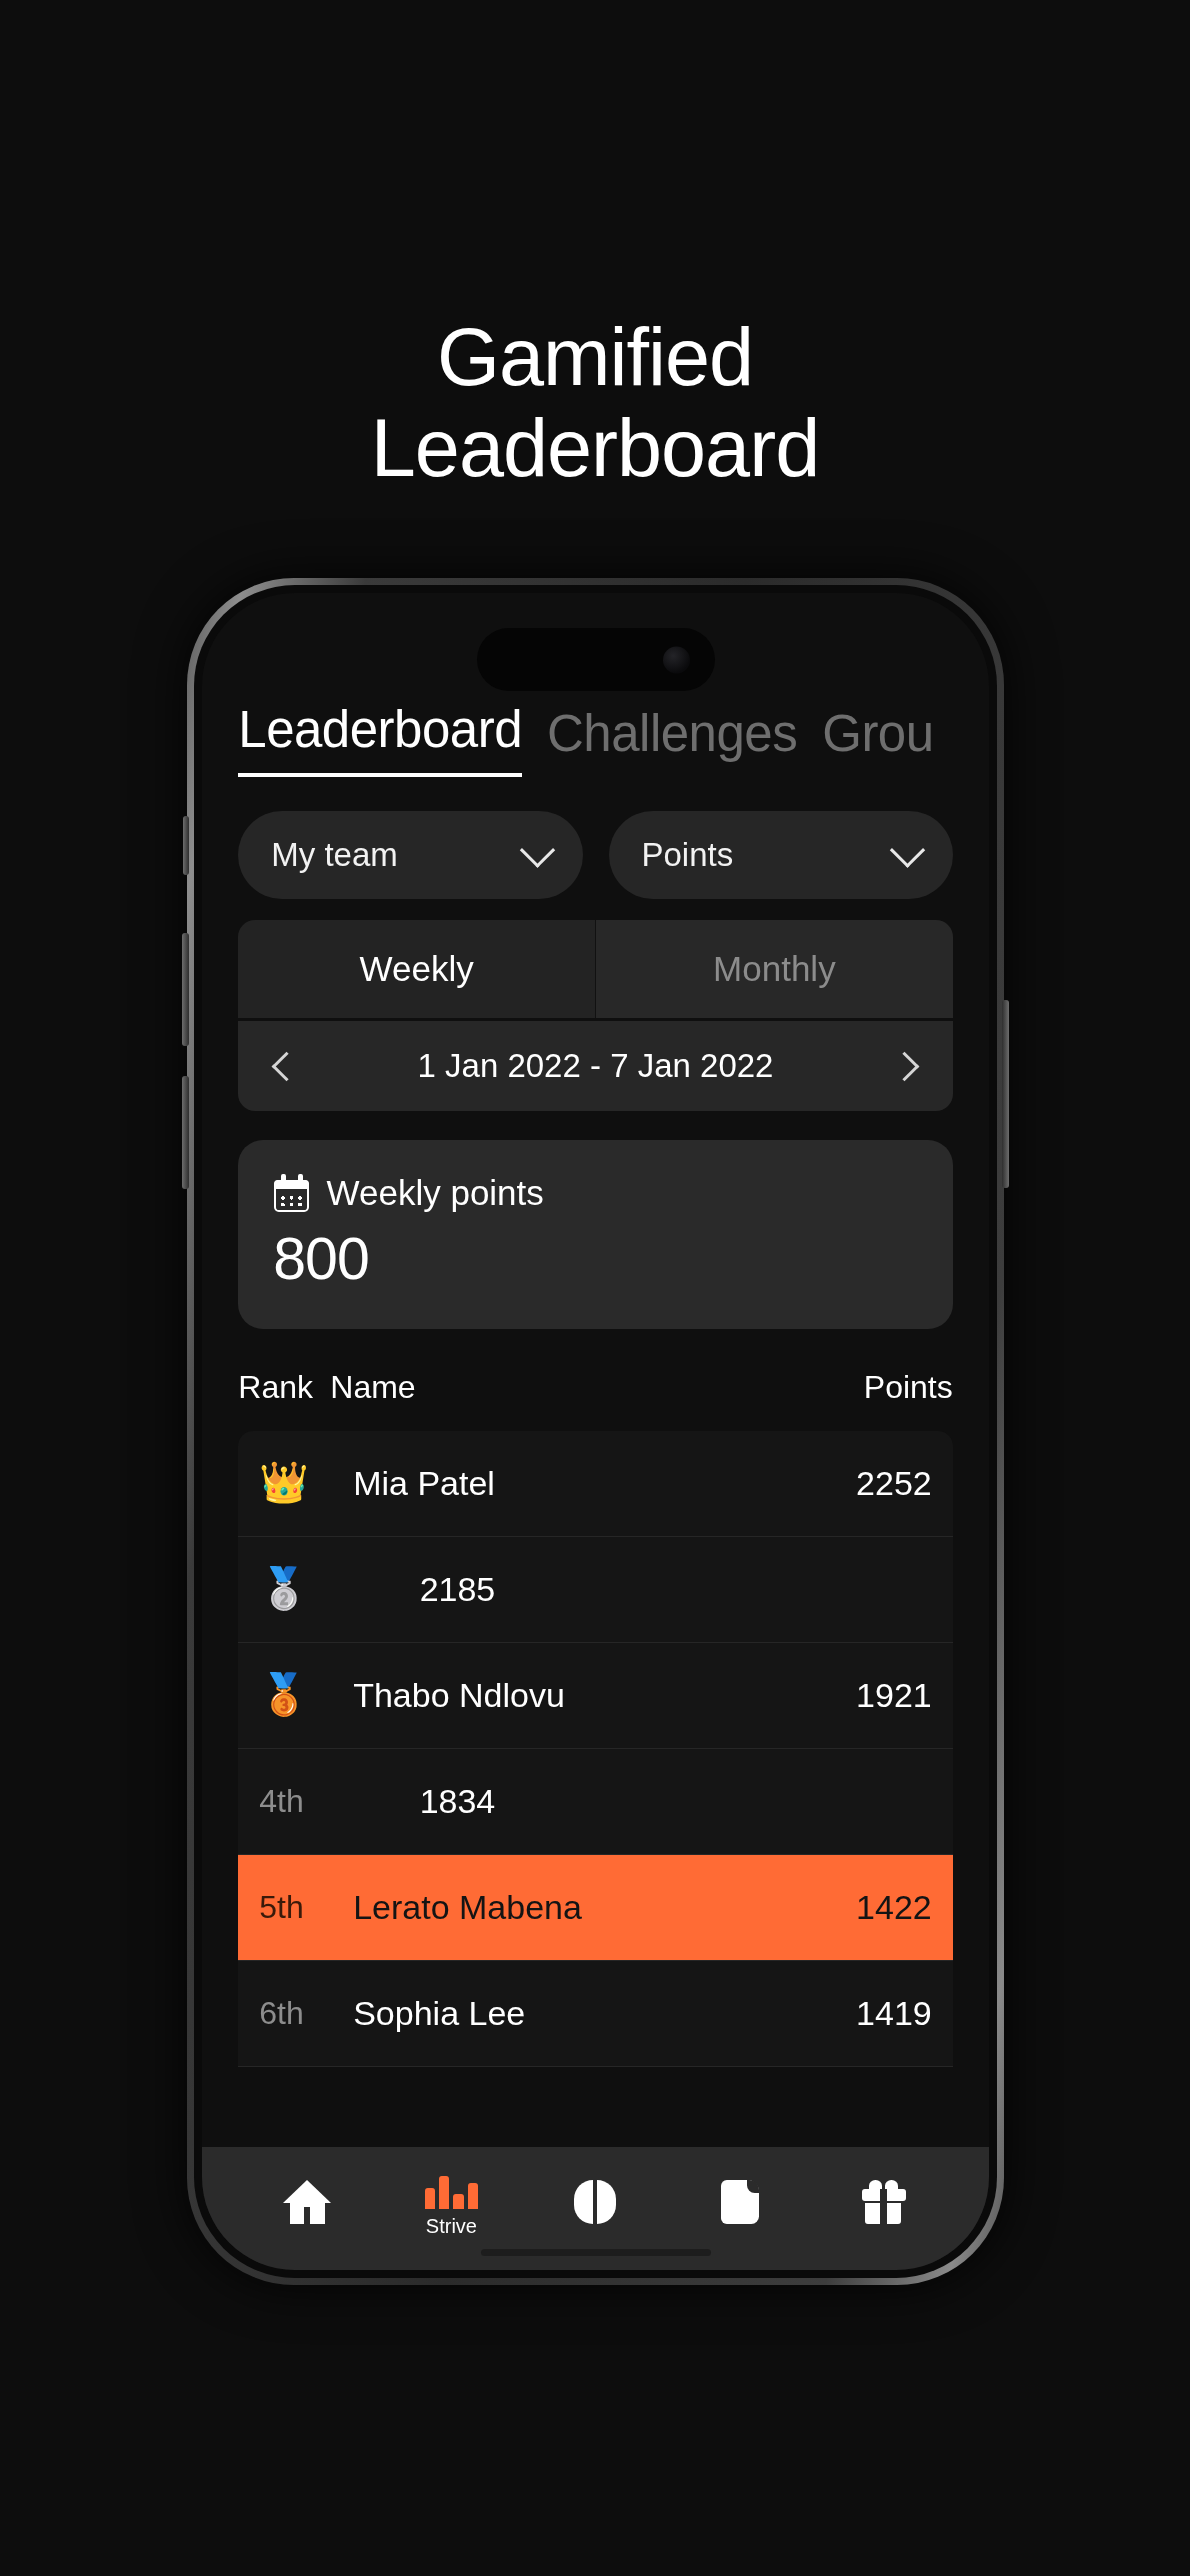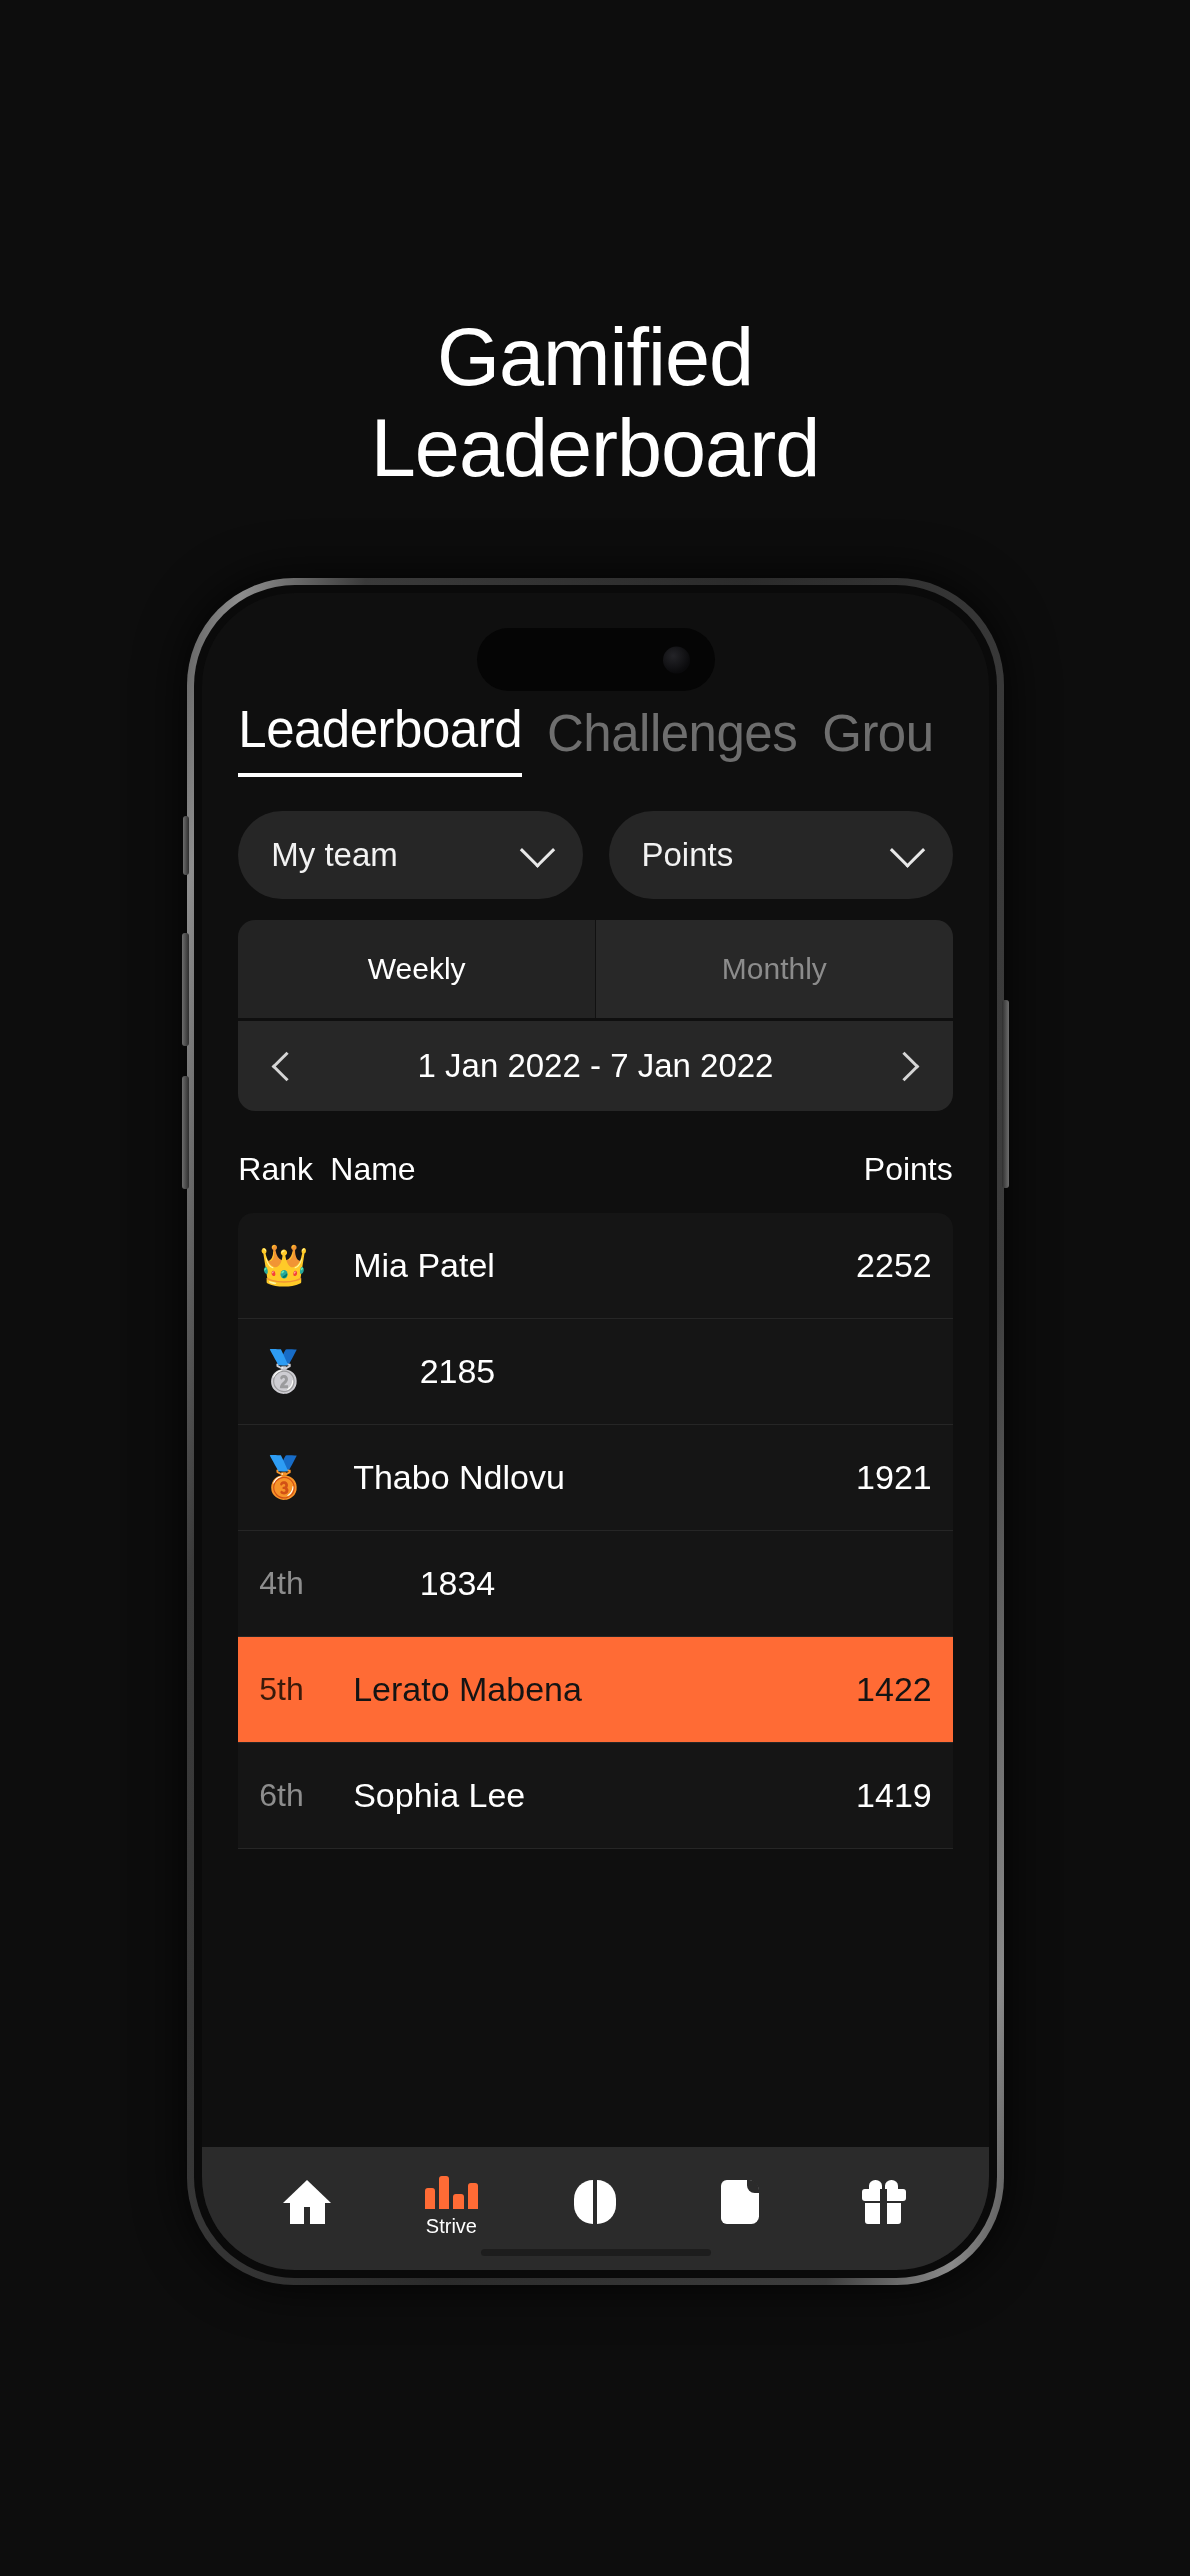--- a/index.html
+++ b/index.html
@@ -93,21 +93,21 @@
   }
 
   
   .segment {
     display:flex; margin:21px 36px 0 36px;
     border-radius:17px 17px 0 0; overflow:hidden;
   }
   .seg {
     flex:1; height:98px; background:#282828;
     display:flex; align-items:center; justify-content:center;
-    font-size:30px; color:#8c8c8c;
+    font-size:35px; color:#8c8c8c;
   }
   .seg.active { color:#ffffff; background:#232323; }
   .seg + .seg { border-left:1.9px solid #111; }
 
   
   .date-nav {
     margin:2.9px 36px 0 36px; height:90px; background:#272727;
     border-radius:0 0 17px 17px;
     display:flex; align-items:center; justify-content:space-between;
     padding:0 38px; color:#ffffff; font-size:33px;
@@ -266,20 +266,33 @@
           <div class="seg active">Weekly</div>
           <div class="seg">Monthly</div>
         </div>
 
         <div class="date-nav">
           <span class="chev-l"></span>
           <span>1 Jan 2022 - 7 Jan 2022</span>
           <span class="chev-r"></span>
         </div>
 
+        <div class="points-card">
+          <div class="pc-head">
+            <span class="cal-icon">
+              <span class="body"></span>
+                <span class="top"></span>
+              <span class="p1"></span>
+                <span class="p2"></span>
+                <span class="dots"></span>
+            </span>
+            <span>Weekly points</span>
+          </div>
+          <div class="pc-value">800</div>
+        </div>
 
         <div class="tbl-head">
           <div class="col-rank">Rank</div>
           <div class="col-name">Name</div>
           <div class="col-pts">Points</div>
         </div>
 
         <div class="tbl-body" id="leaderboard-rows">
             <div class="row">
               <div class="col-rank"><span class="medal">👑</span></div>

